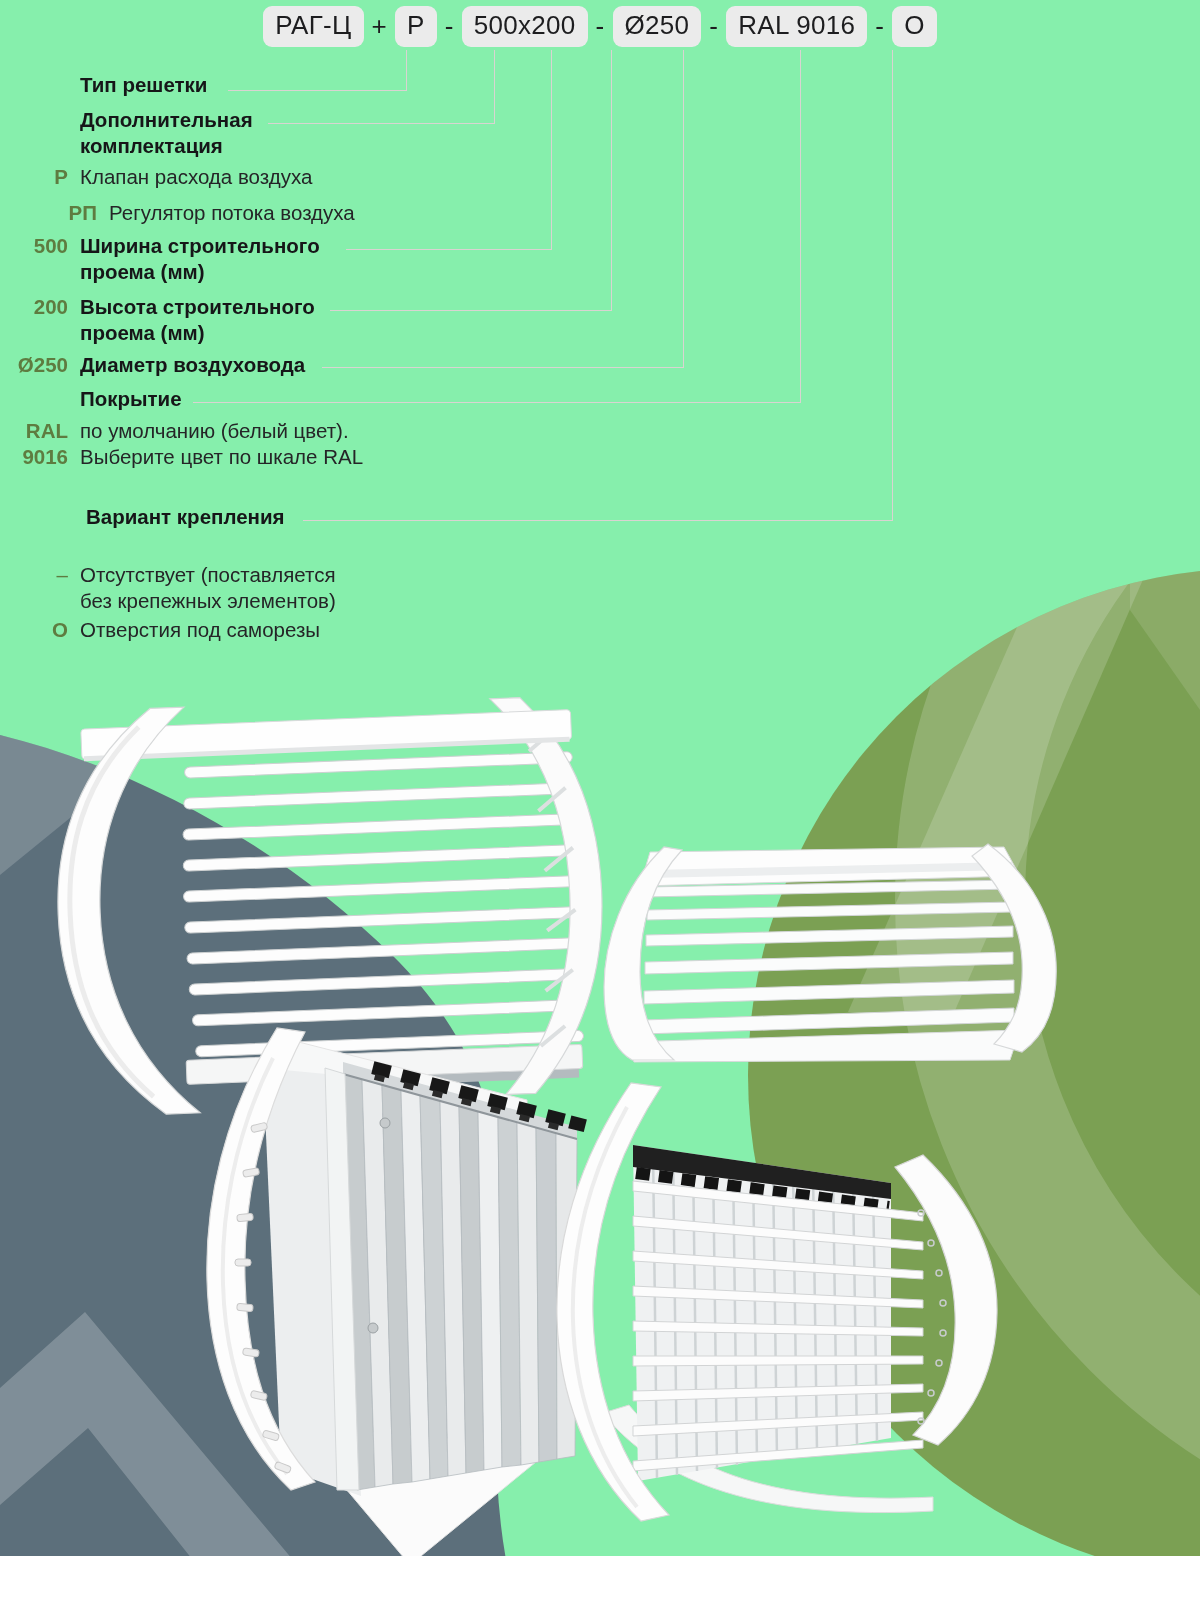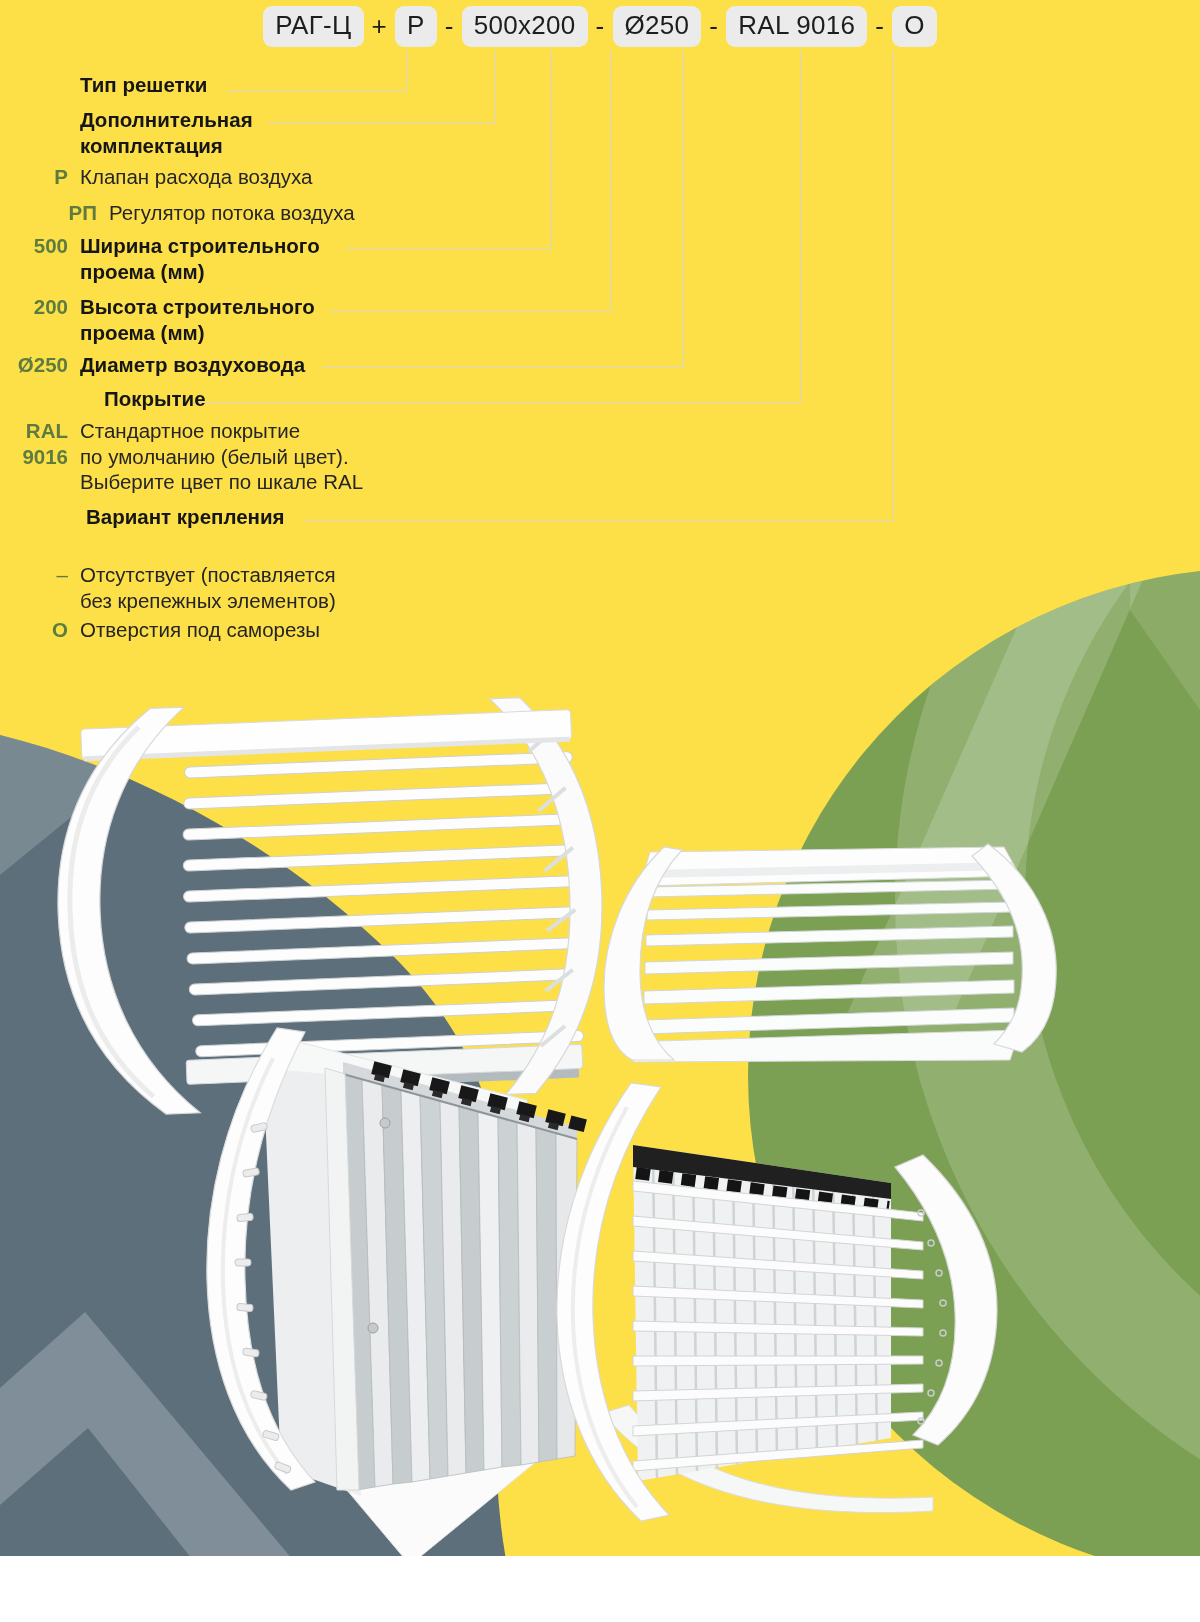--- a/index.html
+++ b/index.html
@@ -1,17 +1,17 @@
 <!DOCTYPE html>
 <html><head>
 <meta charset="utf-8">
 <style>
   html,body{margin:0;padding:0;}
   body{width:1200px;height:1622px;background:#ffffff;font-family:"Liberation Sans","DejaVu Sans",sans-serif;}
-  .stage{position:relative;width:1200px;height:1556px;overflow:hidden;background:#fde047;}
+  .stage{position:relative;width:1200px;height:1556px;overflow:hidden;background:#86efac;}
 
   
   .code-row{position:absolute;top:6px;left:0;width:1200px;display:flex;justify-content:center;align-items:center;gap:7px;z-index:20;}
   .seg{font-size:26px;font-weight:500;color:#1d1d1f;letter-spacing:.3px;white-space:nowrap;}
   .seg.box{background:#ebebeb;border-radius:9px;padding:4px 12px 6px 12px;}
   .seg.sep{padding:0 1px;}
 
   
   .conn{position:absolute;border-right:1.5px solid #d9d4d1;border-bottom:1.5px solid #d9d4d1;z-index:5;}
 
@@ -317,33 +317,32 @@
     </div>
   </div>
 
   <div class="lrow hd" style="top:352px;">
     <div class="codecol">Ø250</div>
     <div class="labcol">
         <span>Диаметр воздуховода</span>
       </div>
   </div>
 
-  <div class="lrow hd" style="top:386px;margin-left:24px;">
+  <div class="lrow hd" style="top:386px;">
     <div class="labcol">
         <span>Покрытие</span>
       </div>
   </div>
 
   <div class="lrow" style="top:418px;">
     <div class="codecol">
       <span style="display:block">RAL</span>
       <span style="display:block">9016</span>
     </div>
     <div class="labcol">
-      <span>Стандартное покрытие</span>
       <span>по умолчанию (белый цвет).</span>
       <span>Выберите цвет по шкале RAL</span>
     </div>
   </div>
 
   <div class="lrow hd indent" style="top:504px;">
     <div class="labcol">
       <span>Вариант крепления</span>
     </div>
   </div>

